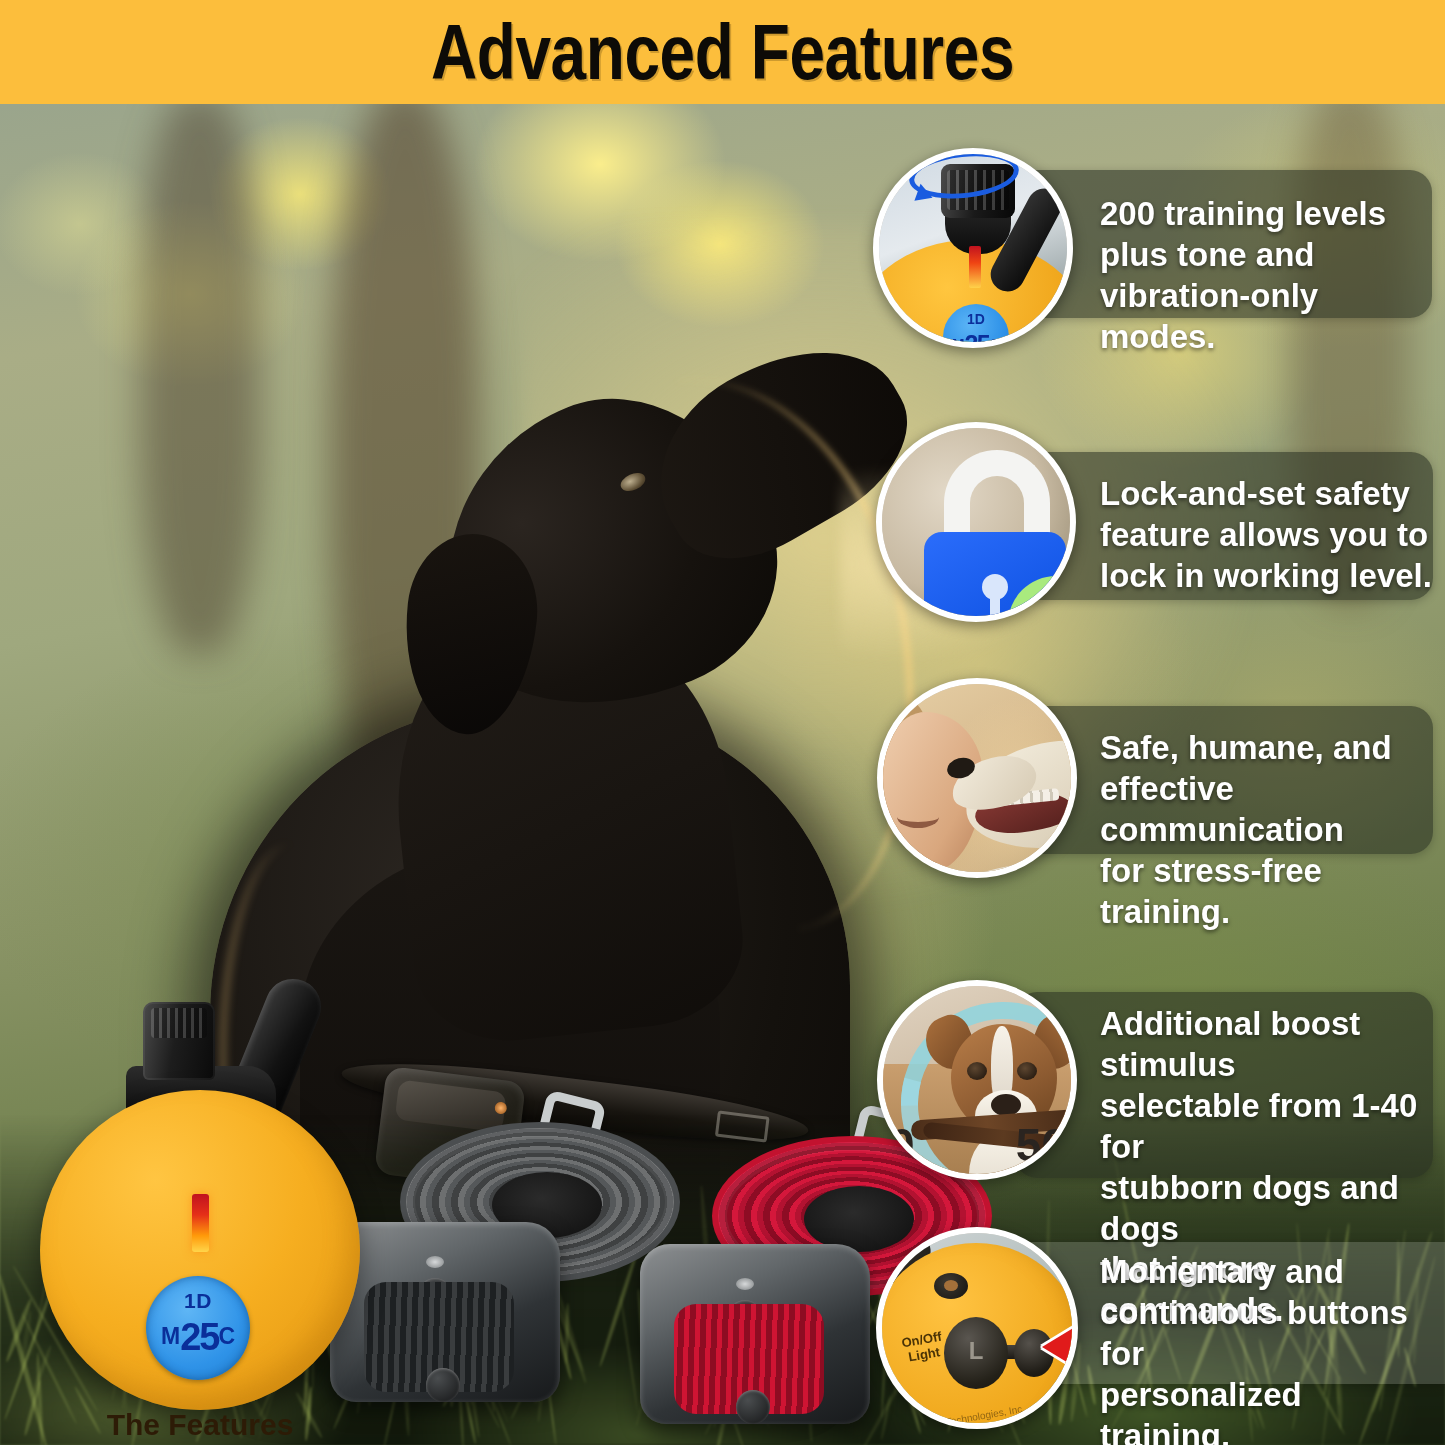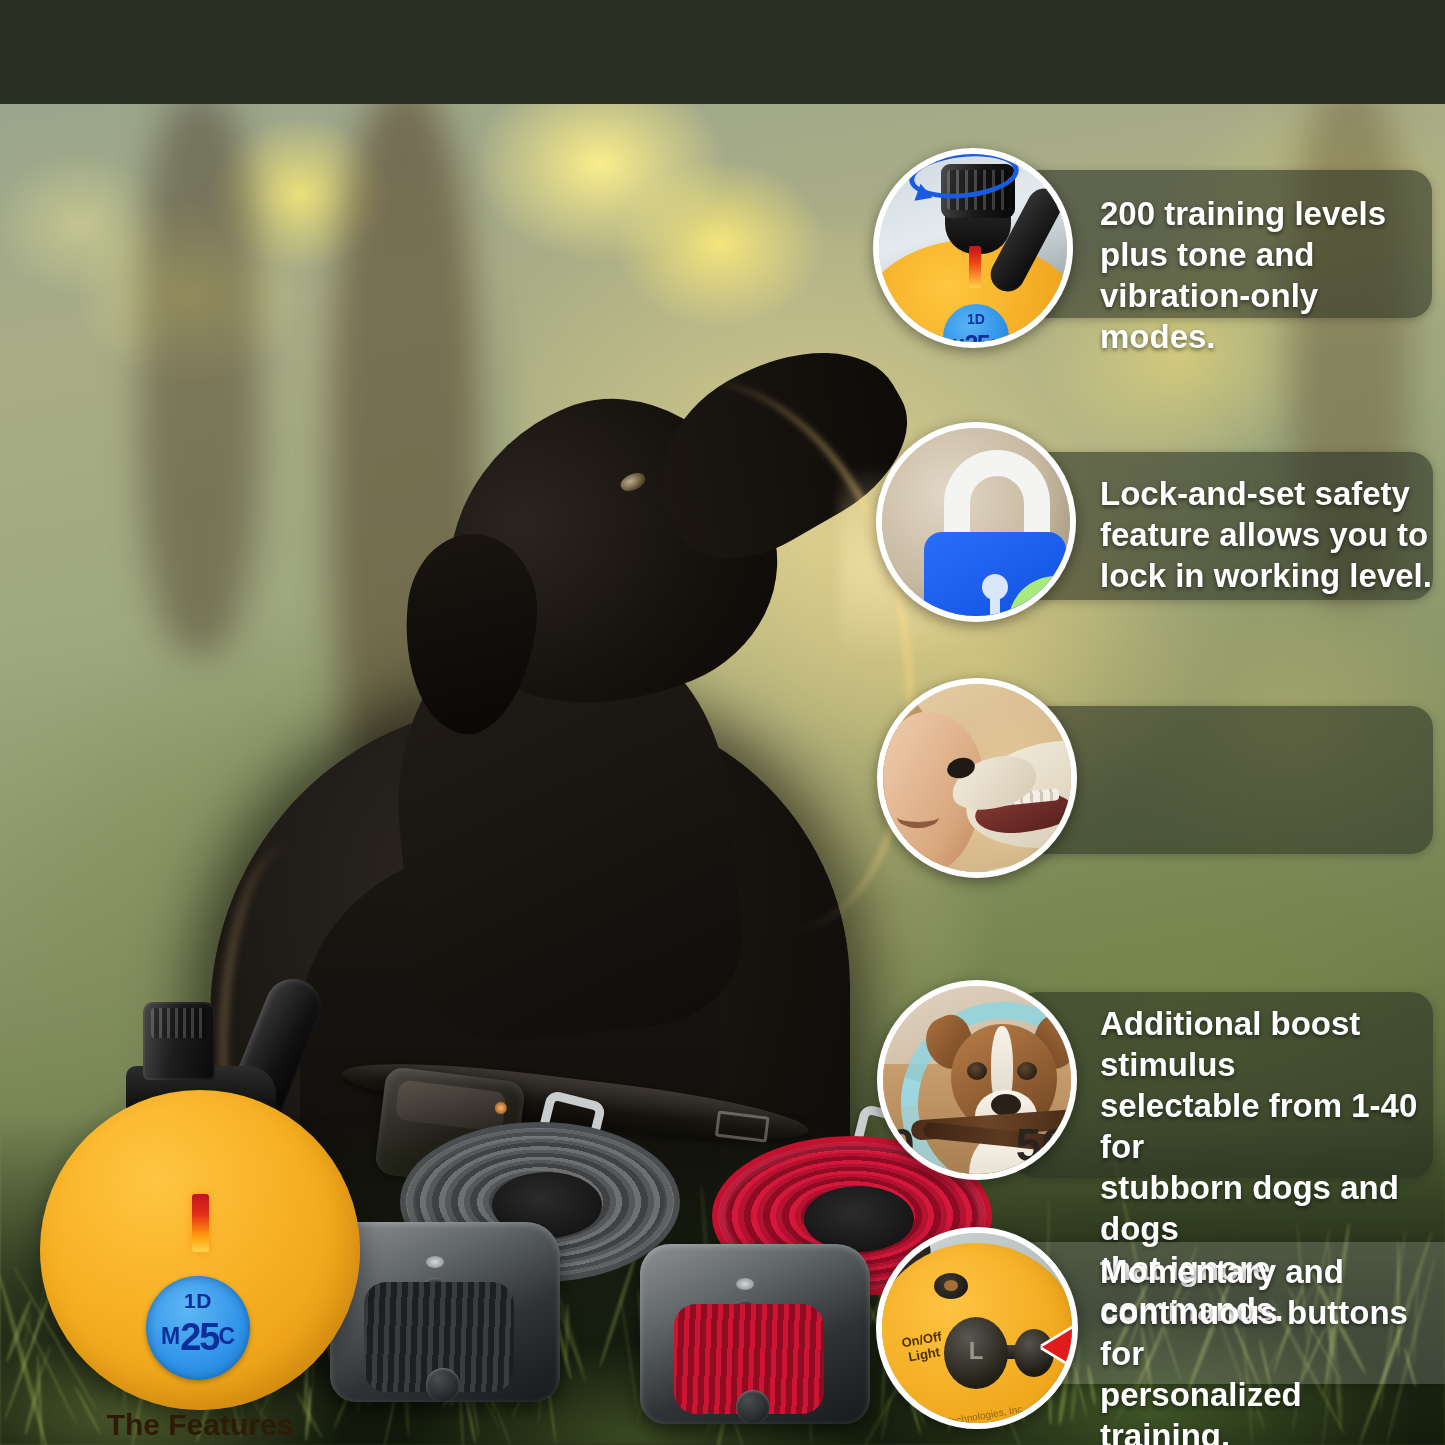--- a/index.html
+++ b/index.html
@@ -448,20 +448,23 @@
   .b5-arrow .head { position:absolute; left:0; top:0; width:0; height:0;
            border-right:46px solid #e01b1b; border-top:28px solid transparent;
            border-bottom:28px solid transparent;
            filter:drop-shadow(-2px 0 0 #fff) drop-shadow(0 2px 0 #fff) drop-shadow(0 -2px 0 #fff); }
 </style>
 </head>
 <body>
 
 <div id="page">
 
+  <div class="banner">
+    <h1>Advanced Features</h1>
+  </div>
 
   <div class="scene">
     <div class="bg"></div>
     <div class="trunk t1"></div>
     <div class="trunk t2"></div>
     <div class="trunk t3"></div>
     <div class="warmglow"></div>
 
     <div class="dog">
       <div class="dog-body"></div>
@@ -705,20 +708,23 @@
     <div class="badge" style="left:876px; top:318px; width:200px; height:200px;">
       <div class="b2-bg"></div>
       <div class="lock-shackle"></div>
       <div class="lock-body"></div>
       <div class="lock-hole"></div>
       <div class="check-circle"></div>
       <div class="check-mark"></div>
     </div>
 
     <div class="panel" style="left:1015px; top:602px; width:418px; height:148px;"></div>
+    <div class="panel-text" style="left:1100px; top:624px; width:340px;">Safe, humane, and
+effective communication
+for stress-free training.</div>
     <div class="badge" style="left:877px; top:574px; width:200px; height:200px;">
       <div class="b3-bg"></div>
       <div class="b3-hair"></div>
       <div class="b3-face"></div>
       <div class="b3-smile"></div>
 
       <div class="b3-neck"></div>
       <div class="b3-dog-head"></div>
       <div class="b3-mouth"></div>
       <div class="b3-teeth"></div>

